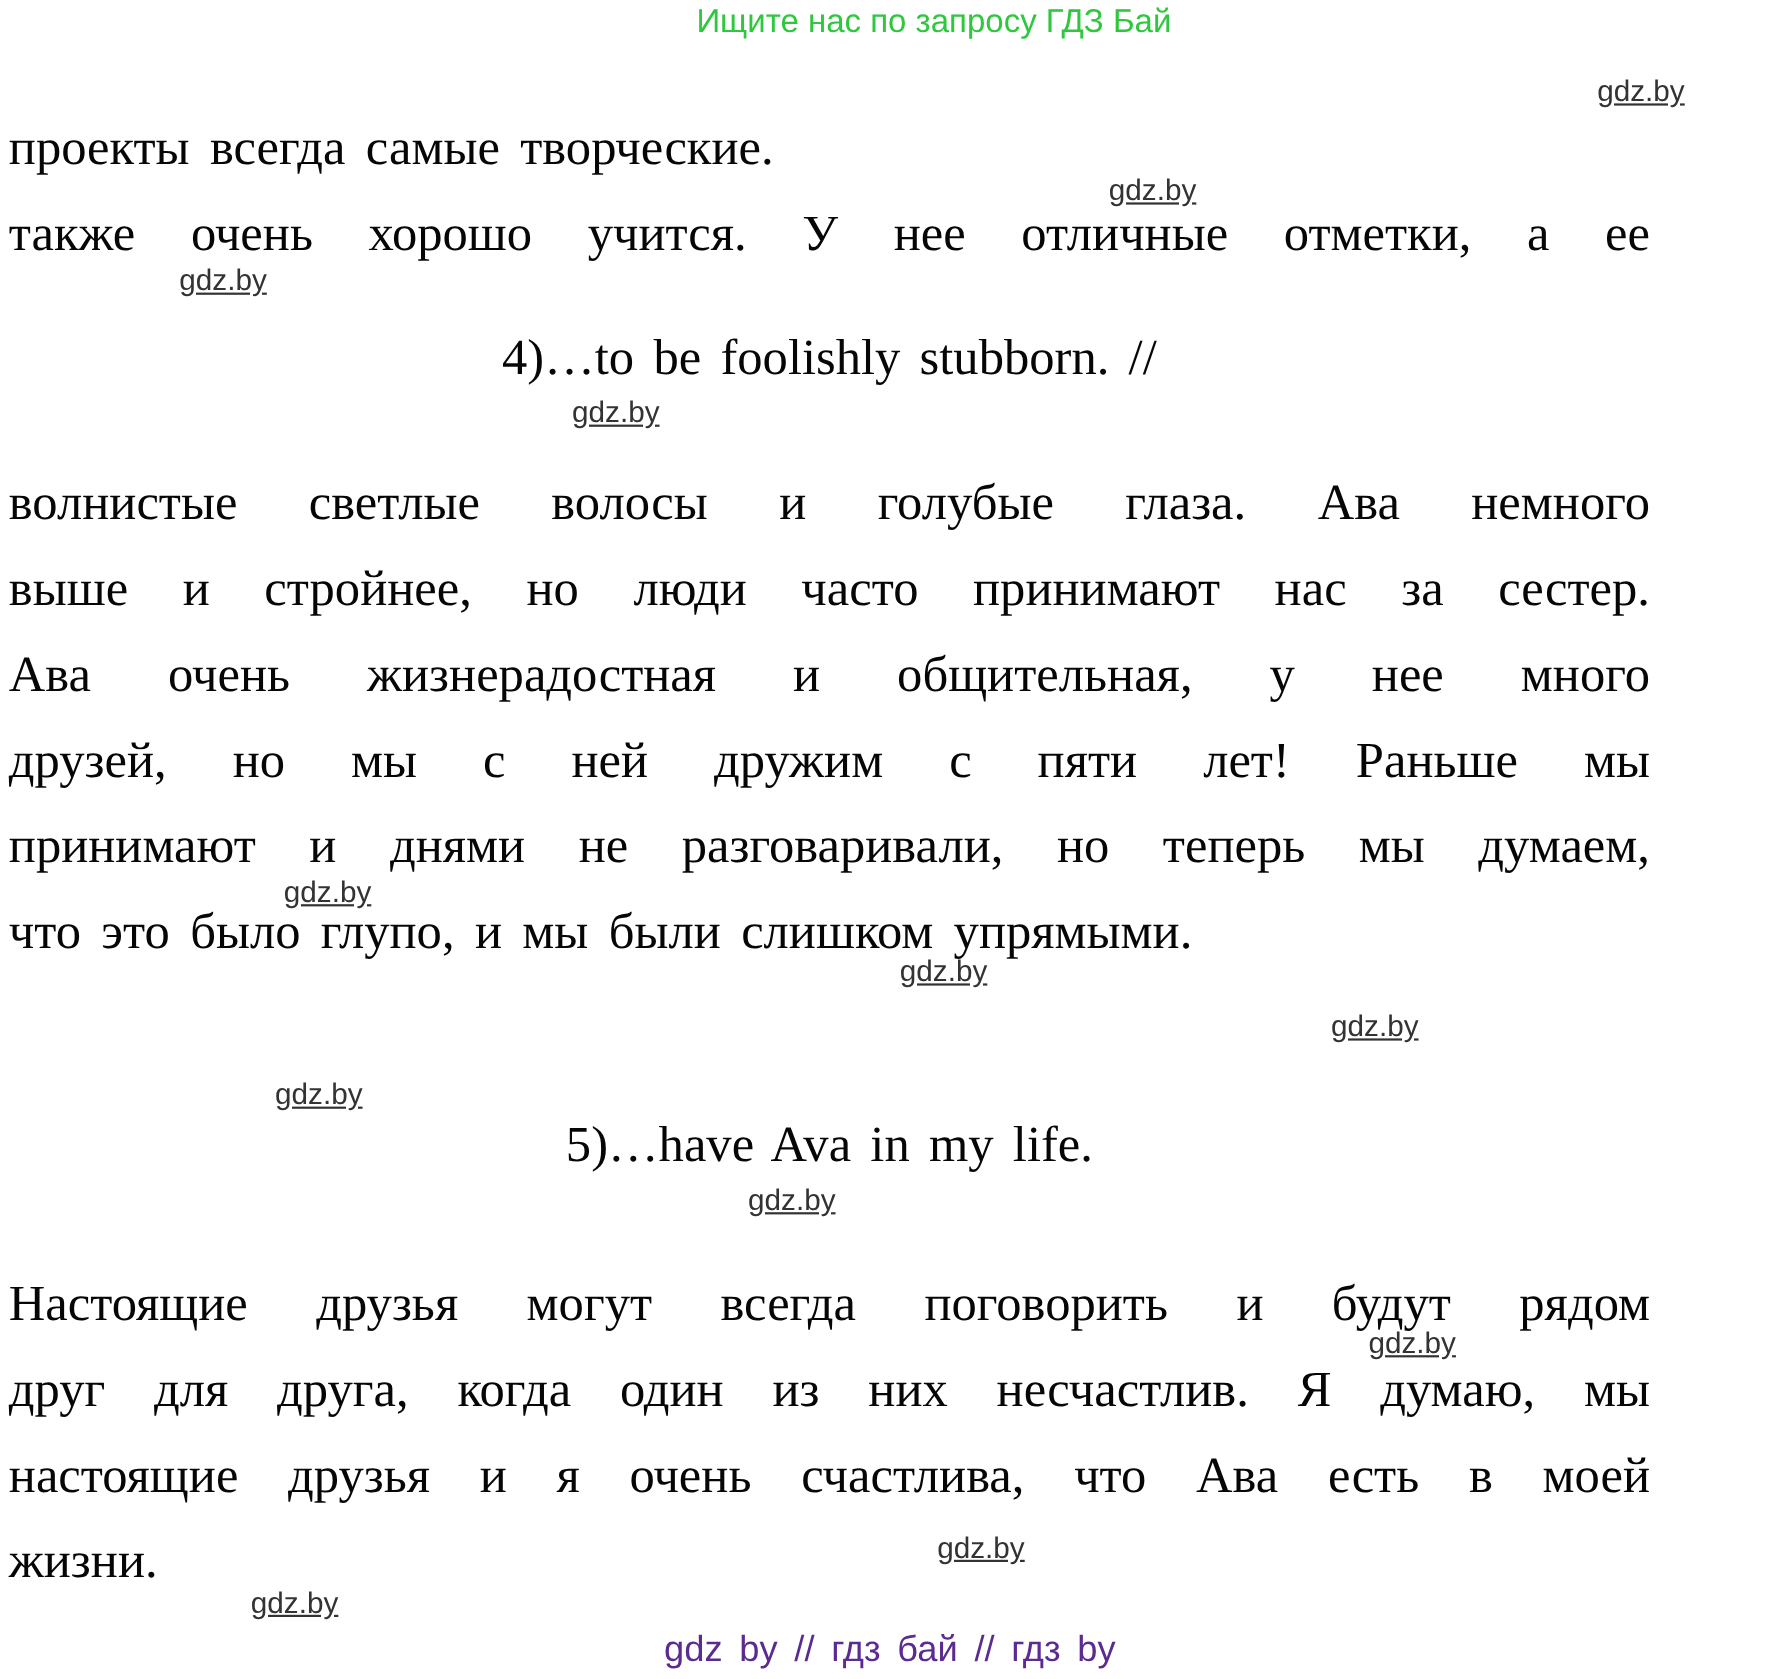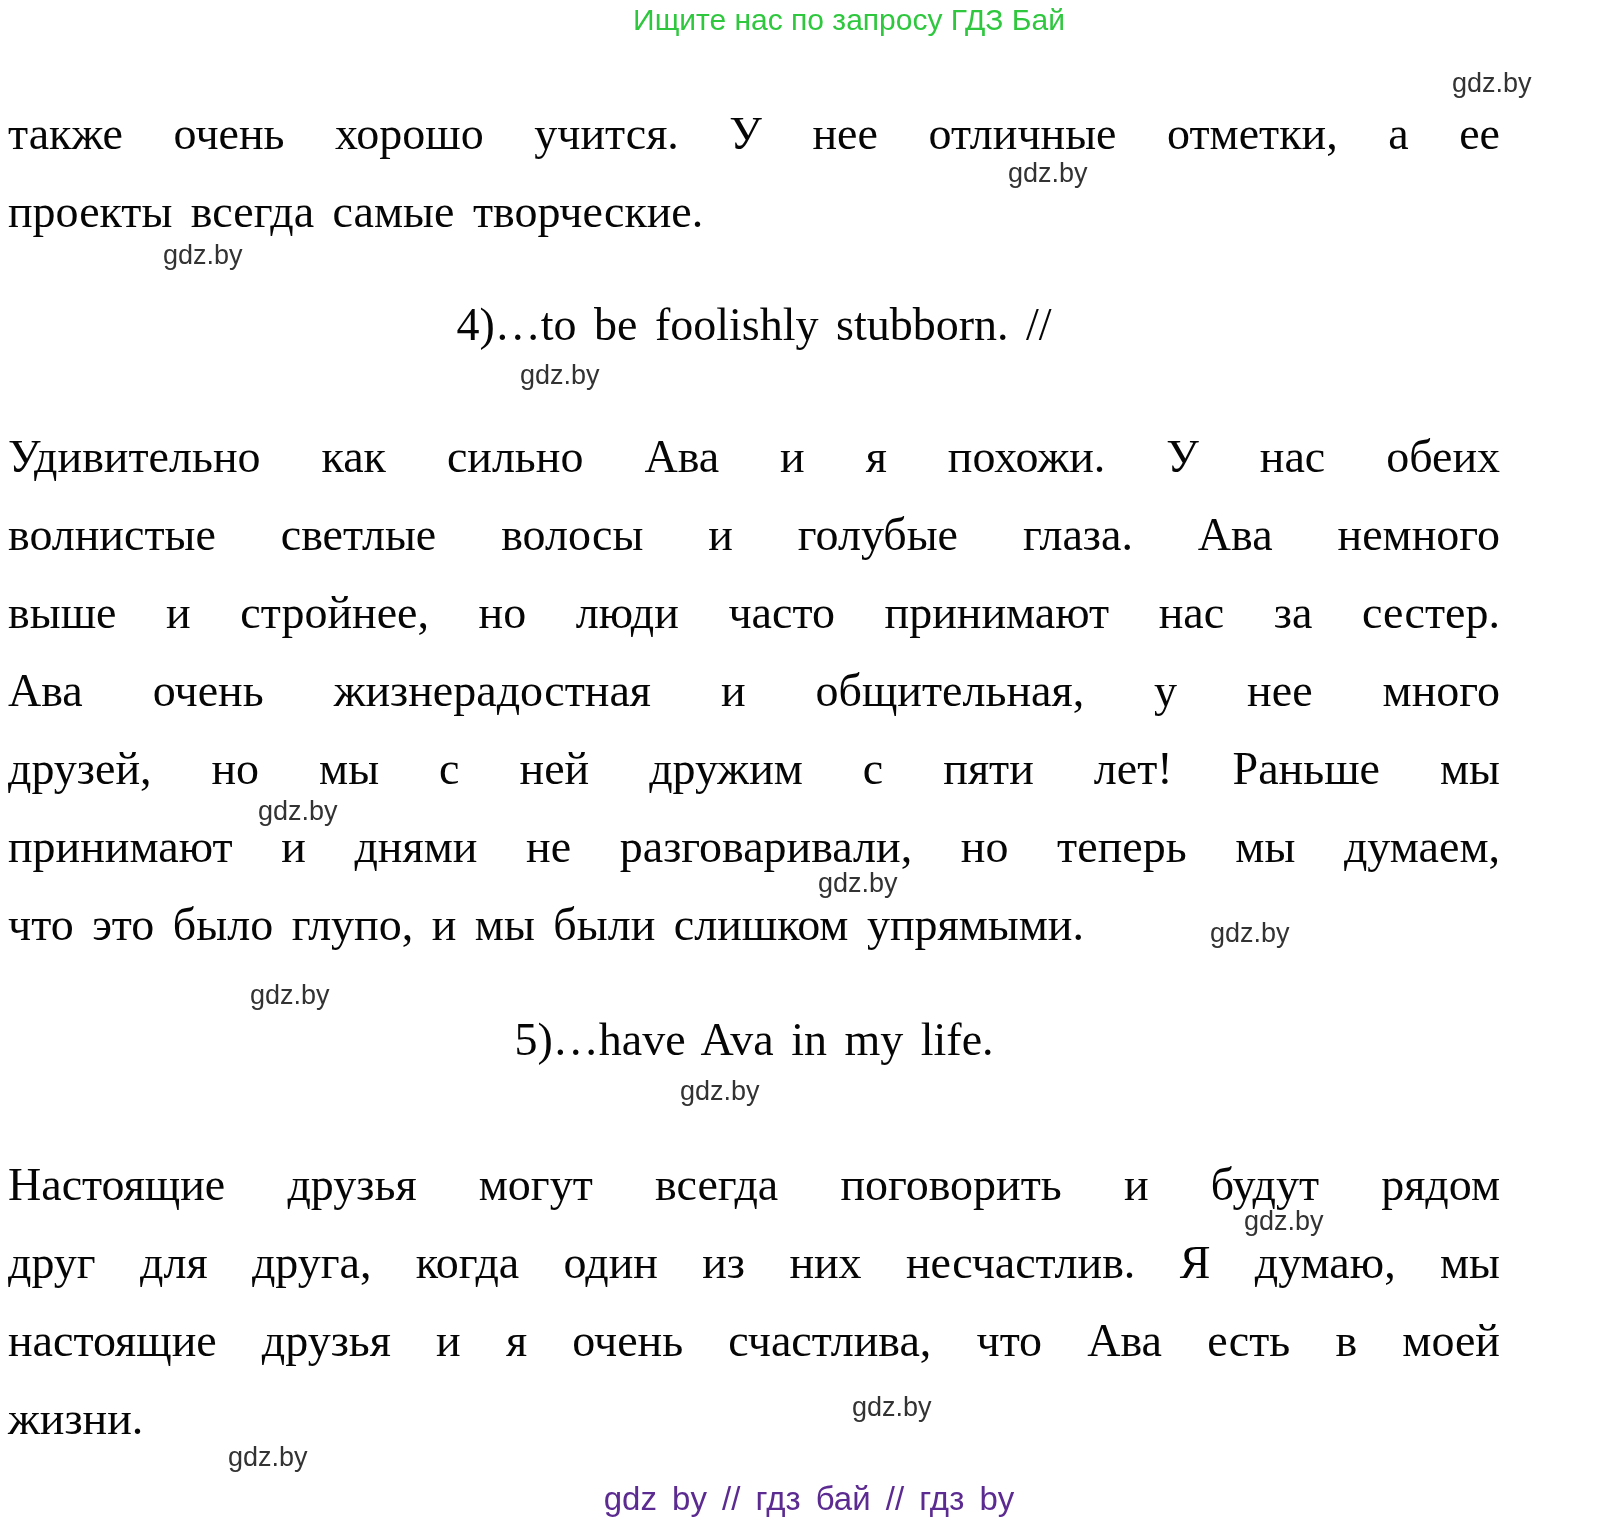--- a/index.html
+++ b/index.html
@@ -14,20 +14,21 @@
     position:absolute; top:3px; left:0; width:100%;
     text-align:center;
     font-family:"Liberation Sans", sans-serif;
     font-size:30px; color:#2ec73e;padding-left:40px;
   }
   .wm {
     position:absolute;
     font-family:"Liberation Sans", sans-serif;
     font-size:27px; color:#333333;
     white-space:nowrap;
+    text-decoration:underline;
   }
   .block {
     position:absolute; left:8px; width:1492px;
     font-size:46px; color:#060606;
   }
   .line { height:78px; line-height:78px; white-space:normal; }
   .just { text-align:justify; text-align-last:justify; }
   .endline { text-align:left; word-spacing:7px; }
   .plain  { text-align:center; word-spacing:6px; }
   .footer {
@@ -50,30 +51,29 @@
 <span class="wm" style="left:258px;  top:796px;">gdz.by</span>
 <span class="wm" style="left:818px;  top:868px;">gdz.by</span>
 <span class="wm" style="left:1210px; top:918px;">gdz.by</span>
 <span class="wm" style="left:250px;  top:980px;">gdz.by</span>
 <span class="wm" style="left:680px;  top:1076px;">gdz.by</span>
 <span class="wm" style="left:1244px; top:1206px;">gdz.by</span>
 <span class="wm" style="left:852px;  top:1392px;">gdz.by</span>
 <span class="wm" style="left:228px;  top:1442px;">gdz.by</span>
 
 <div class="block" style="top:95px;">
+  <div class="line endline">проекты всегда самые творческие.</div>
   <div class="line just">также очень хорошо учится. У нее отличные отметки, а ее</div>
-  <div class="line endline">проекты всегда самые творческие.</div>
 </div>
 
 <div class="block" style="top:286px;">
   <div class="line plain">4)…to be foolishly stubborn. //</div>
 </div>
 
 <div class="block" style="top:418px;">
-  <div class="line just">Удивительно как сильно Ава и я похожи. У нас обеих</div>
   <div class="line just">волнистые светлые волосы и голубые глаза. Ава немного</div>
   <div class="line just">выше и стройнее, но люди часто принимают нас за сестер.</div>
   <div class="line just">Ава очень жизнерадостная и общительная, у нее много</div>
   <div class="line just">друзей, но мы с ней дружим с пяти лет! Раньше мы</div>
   <div class="line just">принимают и днями не разговаривали, но теперь мы думаем,</div>
   <div class="line endline">что это было глупо, и мы были слишком упрямыми.</div>
 </div>
 
 <div class="block" style="top:1001px;">
   <div class="line plain">5)…have Ava in my life.</div>

